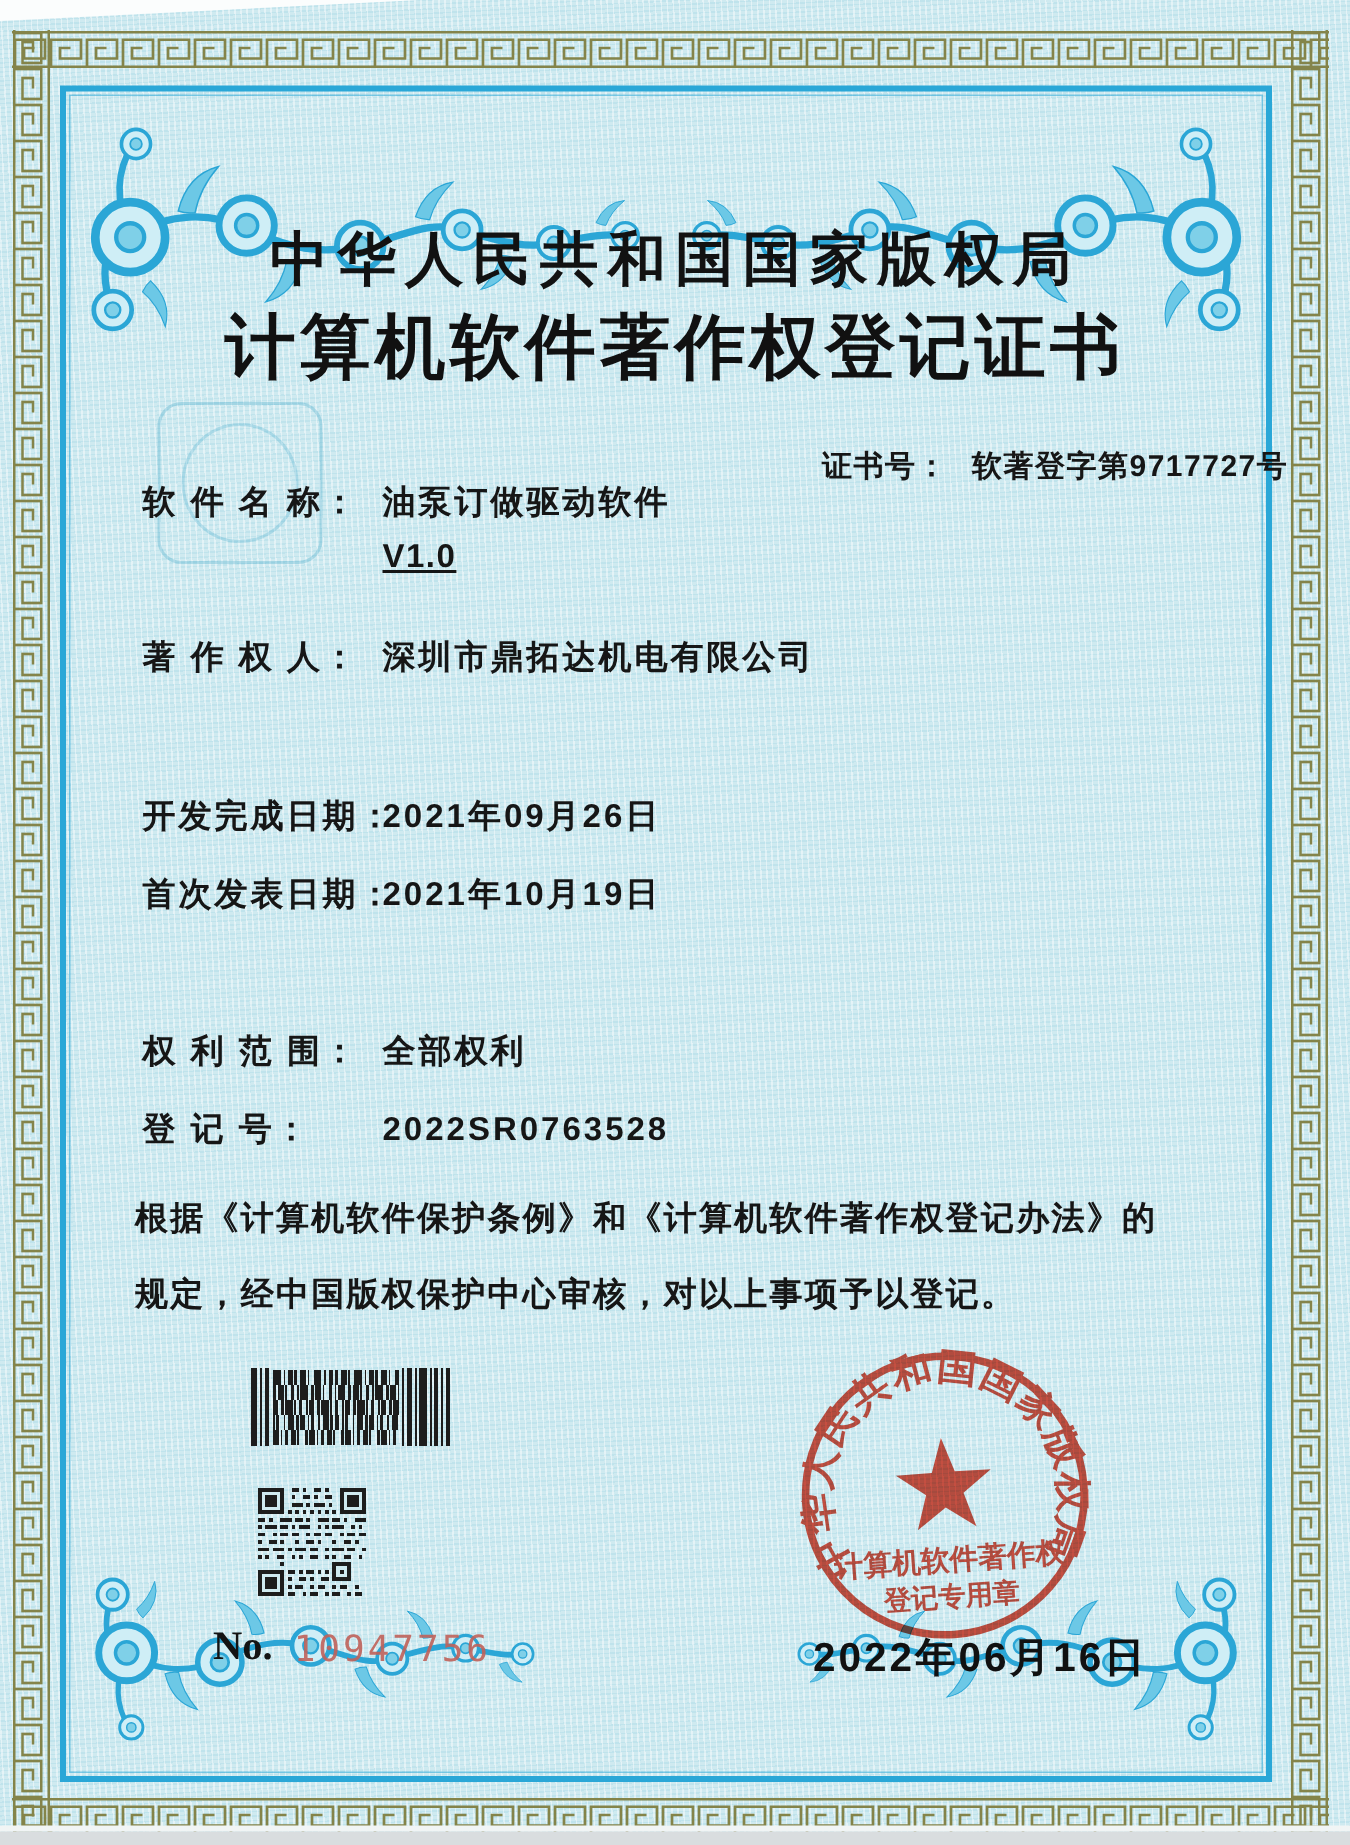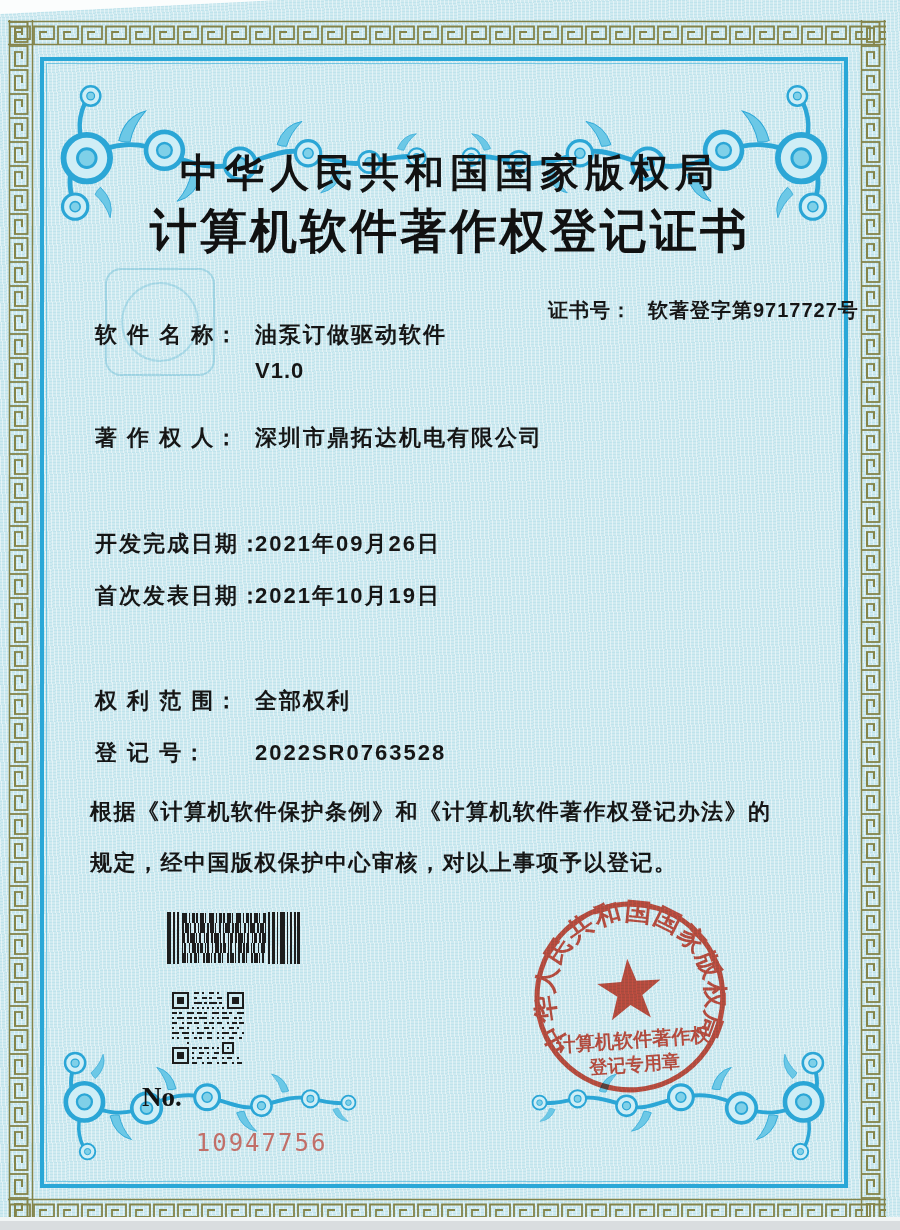--- a/index.html
+++ b/index.html
@@ -55,36 +55,36 @@
   .certno{
     position:absolute;left:548px;top:283px;font-size:20px;font-weight:bold;
     color:#161616;white-space:nowrap;letter-spacing:1px;margin-top:14px;
   }
   .certno .v{margin-left:16px;}
   .frow{
     position:absolute;left:95px;font-size:22px;font-weight:bold;color:#161616;
     letter-spacing:2px;white-space:nowrap;line-height:30px;
   }
   .frow .val{position:absolute;left:160px;top:0;white-space:nowrap;letter-spacing:2px;}
-  .frow .val2{position:absolute;left:160px;top:36px;white-space:nowrap;letter-spacing:1px;}
+  .frow .val2{position:absolute;left:160px;top:36px;white-space:nowrap;letter-spacing:1px;text-decoration:underline;}
   .r0{top:320px;} .r1{top:423px;} .r2{top:529px;} .r3{top:581px;}
   .r4{top:634px;} .r5{top:686px;} .r6{top:738px;}
   .stmt{
     position:absolute;left:90px;width:716px;font-size:22px;font-weight:bold;
     color:#161616;letter-spacing:1.5px;white-space:nowrap;line-height:30px;
   }
   .stmt1{top:797px;}
   .stmt2{top:848px;}
   .barcode{position:absolute;left:167px;top:912px;width:133px;height:52px;}
   .qrcode{position:absolute;left:172px;top:992px;width:72px;height:72px;}
   .serial{position:absolute;left:142px;top:1082px;display:flex;align-items:flex-start;}
   .serial .no{font-family:"Liberation Serif", serif;font-weight:bold;font-size:27px;color:#131313;}
   .serial .num{
     margin-left:14px;padding-top:3px;font-family:"DejaVu Sans Mono", monospace;
-    font-size:24px;letter-spacing:2px;color:#c0625a;opacity:.9;margin-top:44px;
+    font-size:24px;letter-spacing:2px;color:#c0625a;opacity:.9;
   }
   .seal{
     position:absolute;left:524px;top:892px;width:212px;height:212px;
     opacity:.92;mix-blend-mode:multiply;transform:rotate(-4deg);
   }
   .issue-date{
     position:absolute;left:542px;top:1087px;font-size:27px;font-weight:bold;
     color:#111;letter-spacing:2px;white-space:nowrap;
   }
   .scan-top-wedge{
@@ -267,16 +267,17 @@
     <circle cx="105" cy="104" r="92" fill="none" stroke="#d94433" stroke-width="5"></circle>
     <polygon fill="#d94433" points="105,66 112.6,88.5 136.4,88.8 117.4,103 124.4,125.7 105,112 85.6,125.7 92.6,103 73.6,88.8 97.4,88.5"></polygon>
     <path id="sealArc" d="M42.8,147.6 A76,76 0 1 1 167.2,147.6" fill="none"></path>
     <text font-size="25" font-weight="bold" fill="#d94433" letter-spacing="1">
       <textPath href="#sealArc" startOffset="0" textLength="330" lengthAdjust="spacingAndGlyphs">中华人民共和国国家版权局</textPath>
     </text>
     <text x="105" y="153" text-anchor="middle" font-size="19" font-weight="bold" fill="#d94433">计算机软件著作权</text>
     <text x="105" y="177" text-anchor="middle" font-size="18" font-weight="bold" fill="#d94433">登记专用章</text>
   </svg>
 
+  <div class="issue-date">2022年06月16日</div>
 
   <div class="scan-bottom-light"></div>
   <div class="scan-bottom"></div>
 </div>
 
 </body></html>

